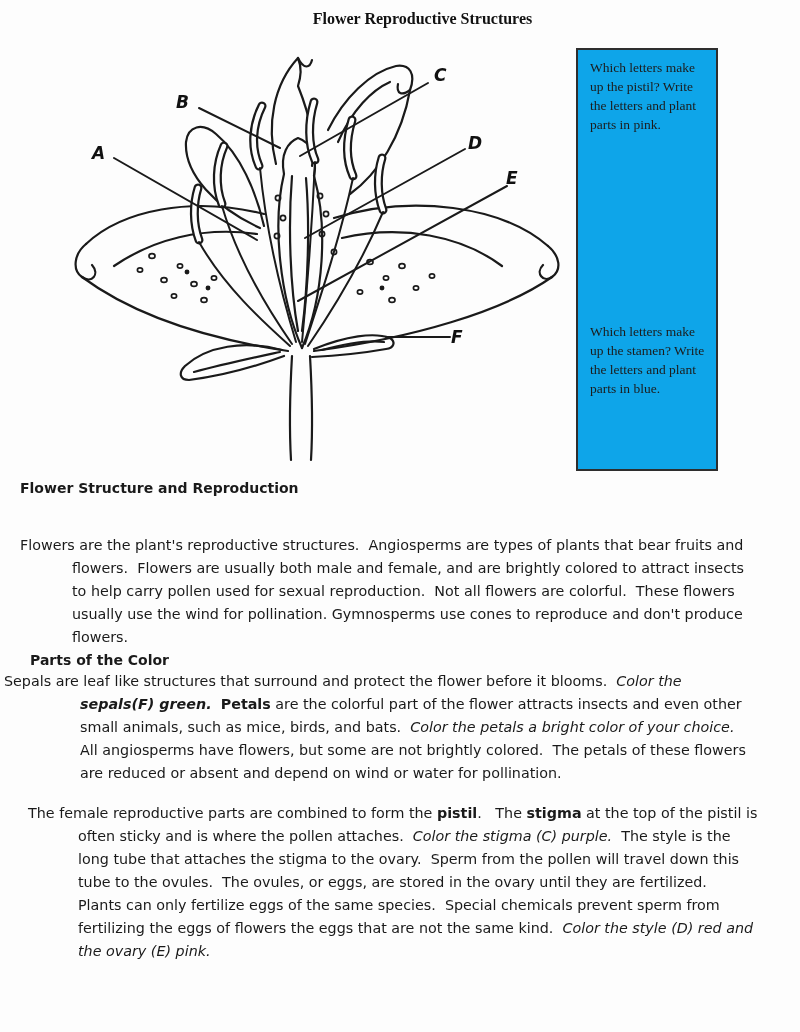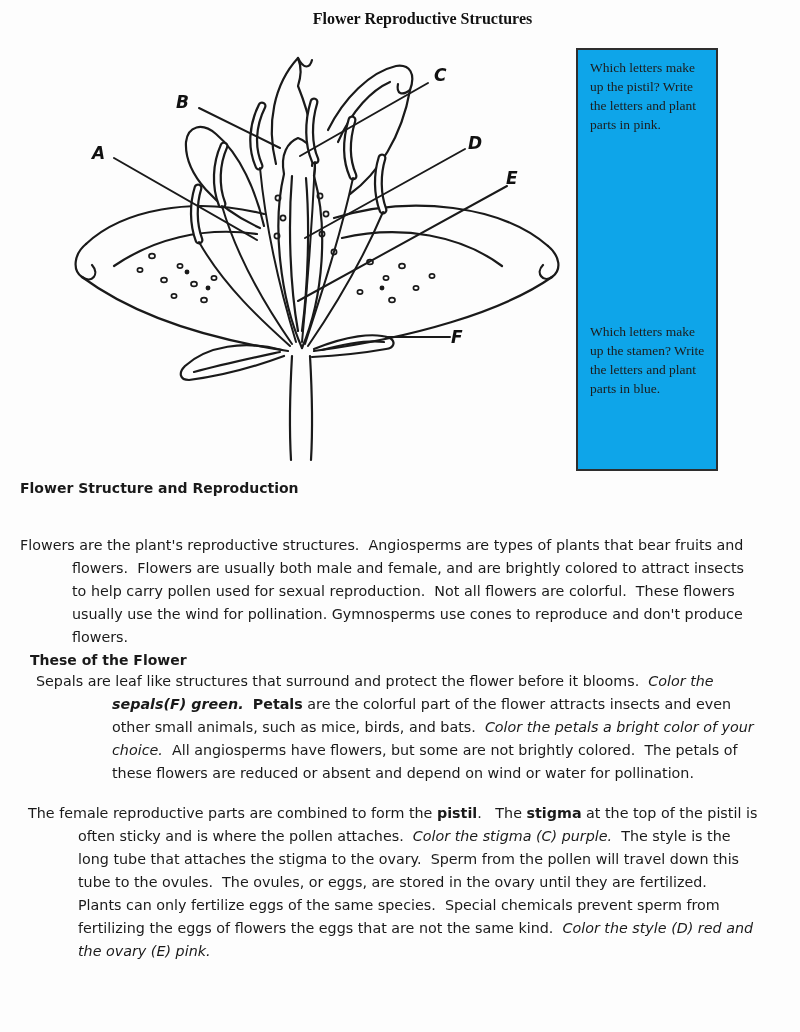--- a/index.html
+++ b/index.html
@@ -35,21 +35,21 @@
   .q2{top:272px;}
   .body-text{
     position:absolute;left:0;top:479px;width:792px;
     font-size:14.3px;line-height:23px;
   }
   .heading{font-weight:bold;font-size:14px;line-height:18px;}
   .heading.v1{margin:0 0 24px 20px;}
   .heading.v2{margin:2px 0 1px 30px;}
   .para{white-space:pre-wrap;margin:0;width:758px;box-sizing:border-box;}
   .para.v1{padding-left:72px;text-indent:-52px;margin-top:37px;}
-  .para.v2{padding-left:112px;text-indent:-76px;}
+  .para.v2{padding-left:80px;text-indent:-76px;}
   .para.v3{padding-left:78px;text-indent:-50px;margin-top:17px;}
   .para span.b{font-weight:bold;}
   .para span.i{font-style:italic;}
   .para span.bi{font-weight:bold;font-style:italic;}
 </style>
 </head>
 <body>
 
 <div class="page">
 
@@ -178,18 +178,18 @@
   </svg>
 
   <aside class="qbox">
     <p class="q1">Which letters make up the pistil? Write the letters and plant parts in pink.</p>
     <p class="q2">Which letters make up the stamen? Write the letters and plant parts in blue.</p>
   </aside>
 
   <main class="body-text">
       <div class="heading v1">Flower Structure and Reproduction</div>
       <div class="para v1"><span>Flowers are the plant's reproductive structures.  Angiosperms are types of plants that bear fruits and flowers.  Flowers are usually both male and female, and are brightly colored to attract insects to help carry pollen used for sexual reproduction.  Not all flowers are colorful.  These flowers usually use the wind for pollination. Gymnosperms use cones to reproduce and don't produce flowers.</span></div>
-      <div class="heading v2">These of the Flower</div>
+      <div class="heading v2">Parts of the Color</div>
       <div class="para v2"><span>Sepals are leaf like structures that surround and protect the flower before it blooms.  </span><span class="i">Color the </span><span class="bi">sepals(F) green.</span><span>  </span><span class="b">Petals</span><span> are the colorful part of the flower attracts insects and even other small animals, such as mice, birds, and bats.  </span><span class="i">Color the petals a bright color of your choice.</span><span>  All angiosperms have flowers, but some are not brightly colored.  The petals of these flowers are reduced or absent and depend on wind or water for pollination.</span></div>
       <div class="para v3"><span>The female reproductive parts are combined to form the </span><span class="b">pistil</span><span>.   The </span><span class="b">stigma</span><span> at the top of the pistil is often sticky and is where the pollen attaches.  </span><span class="i">Color the stigma (C) purple.</span><span>  The style is the long tube that attaches the stigma to the ovary.  Sperm from the pollen will travel down this tube to the ovules.  The ovules, or eggs, are stored in the ovary until they are fertilized.  Plants can only fertilize eggs of the same species.  Special chemicals prevent sperm from fertilizing the eggs of flowers the eggs that are not the same kind.  </span><span class="i">Color the style (D) red and the ovary (E) pink.</span></div>
     </main>
 
 </div>
 
 </body></html>

